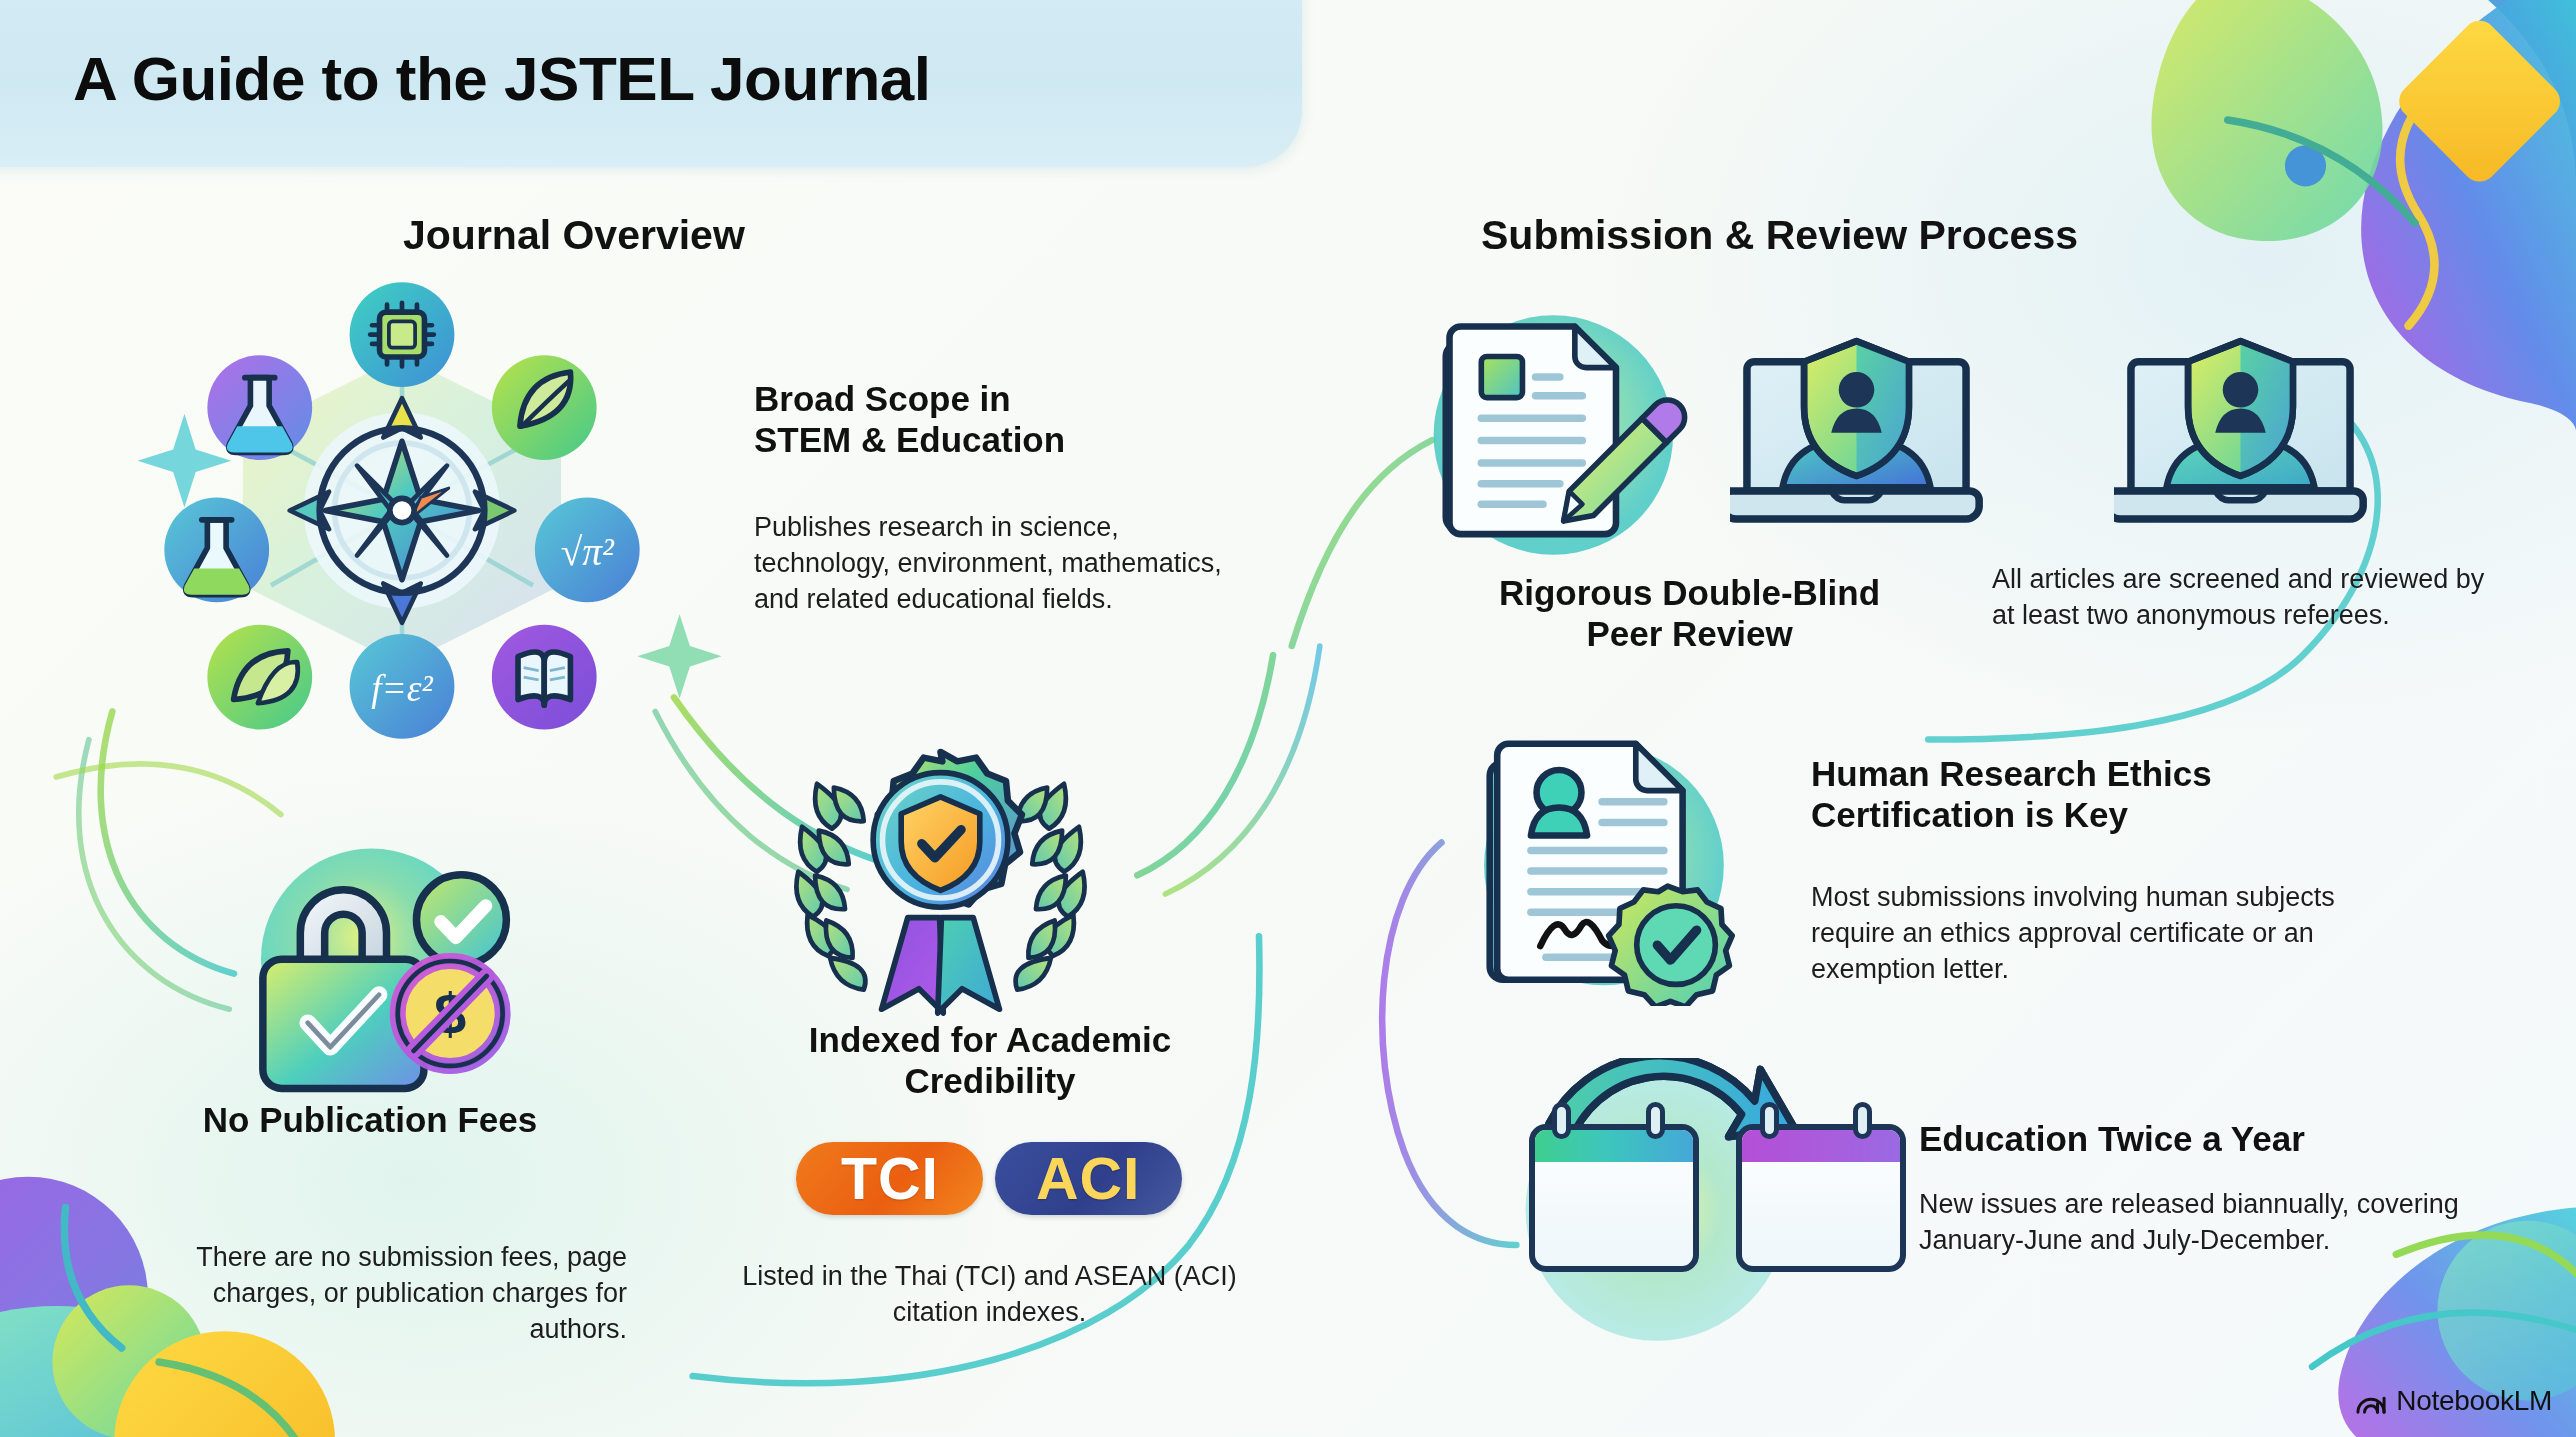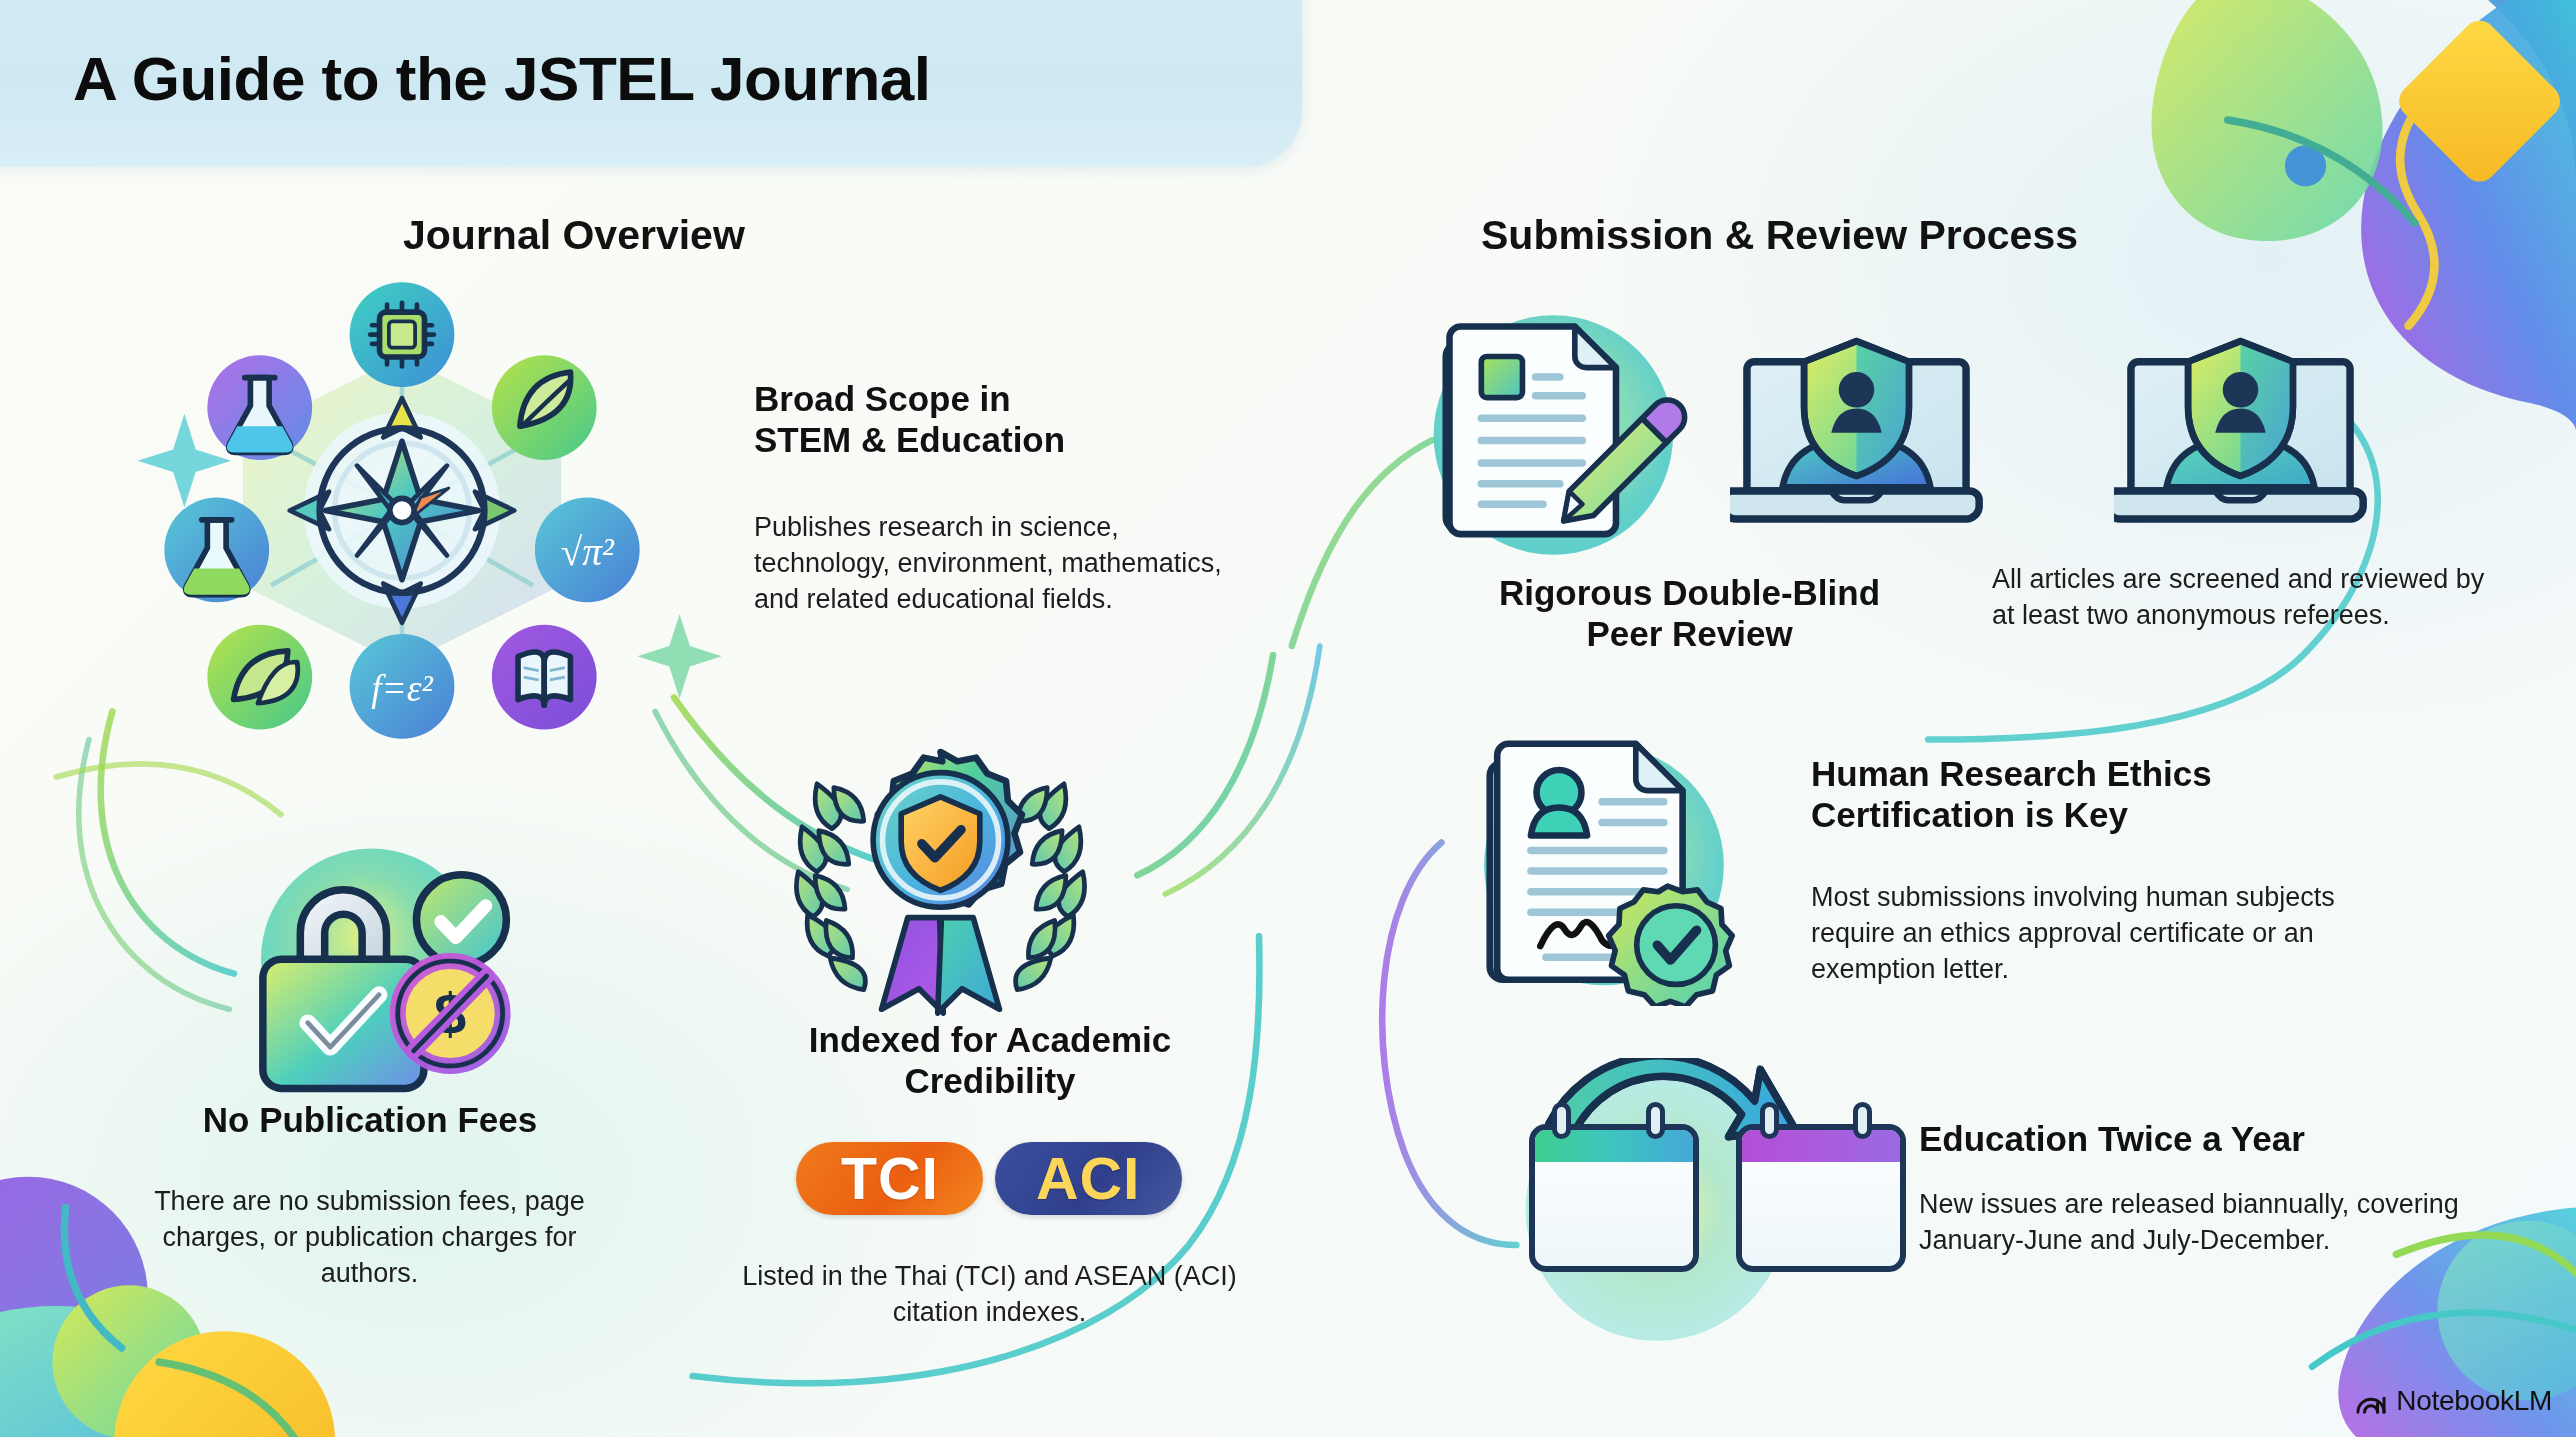--- a/index.html
+++ b/index.html
@@ -692,21 +692,21 @@
 
   <div class="block-title ctr" style="left:695px; top:1020px; width:590px; white-space:pre-line;">Indexed for Academic
 Credibility</div>
   <div id="badge-row">
     <div class="pill" id="badge-tci">TCI</div>
     <div class="pill" id="badge-aci">ACI</div>
   </div>
   <div class="block-body ctr" style="left:704px; top:1259px; width:571px;">Listed in the Thai (TCI) and ASEAN (ACI) citation indexes.</div>
 
   <div class="block-title ctr" style="left:103px; top:1100px; width:534px;">No Publication Fees</div>
-  <div class="block-body ctr" style="left:112px; top:1184px; width:515px;">There are no submission fees, page charges, or publication charges for authors.</div>
+  <div class="block-body ctr" style="left:112px; top:1240px; width:515px;text-align:right;">There are no submission fees, page charges, or publication charges for authors.</div>
 
   <div class="block-title ctr" style="left:1418px; top:573px; width:543px; white-space:pre-line;">Rigorous Double-Blind
 Peer Review</div>
   <div class="block-body" style="left:1992px; top:562px; width:505px;">All articles are screened and reviewed by at least two anonymous referees.</div>
 
   <div class="block-title" style="left:1811px; top:754px; width:580px; white-space:pre-line;">Human Research Ethics
 Certification is Key</div>
   <div class="block-body" style="left:1811px; top:880px; width:562px;">Most submissions involving human subjects require an ethics approval certificate or an exemption letter.</div>
 
   <div class="block-title" style="left:1919px; top:1119px; width:580px;">Education Twice a Year</div>

